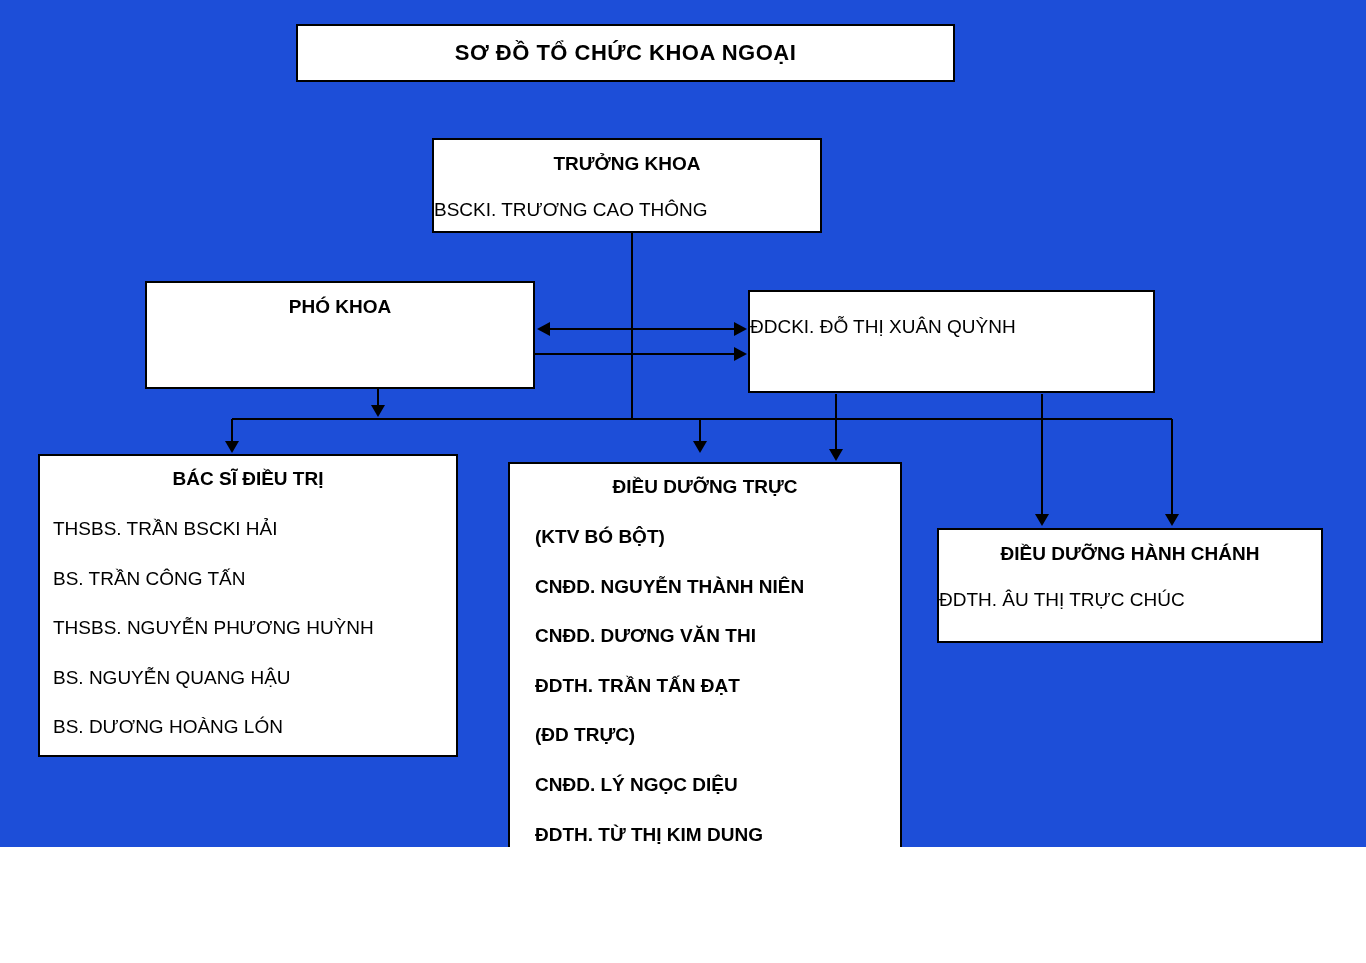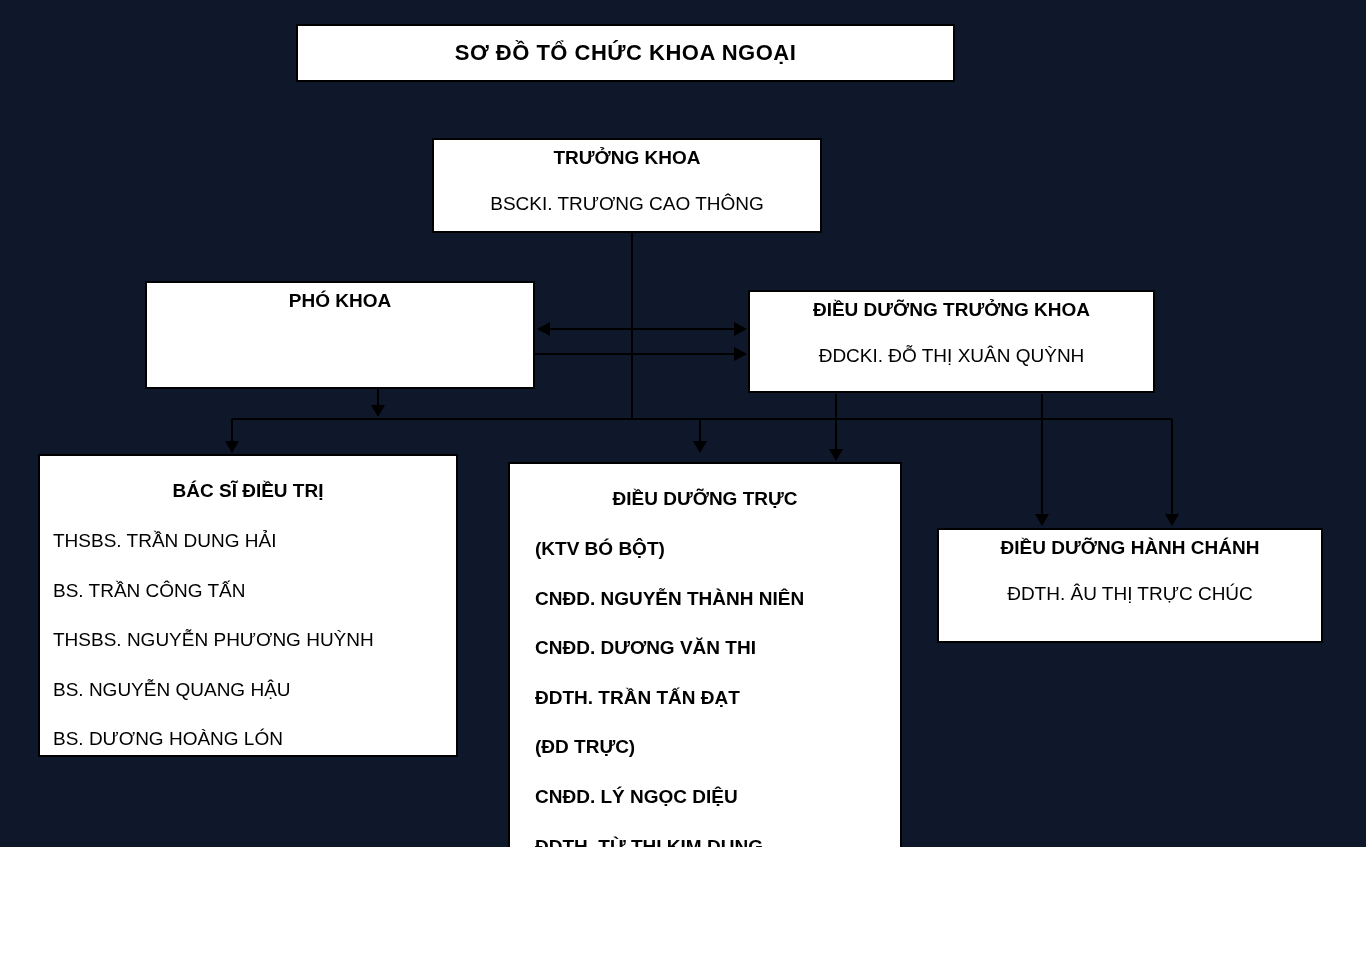--- a/index.html
+++ b/index.html
@@ -1,35 +1,35 @@
 <!DOCTYPE html>
 <html><head>
 <meta charset="utf-8">
 <style>
   html,body{margin:0;padding:0;background:#ffffff;}
   .canvas{
-    position:relative;width:1366px;height:847px;background:#0f172a;
+    position:relative;width:1366px;height:847px;background:#1d4ed8;
     font-family:"Liberation Sans","DejaVu Sans",sans-serif;color:#000;overflow:hidden;
   }
   .connectors{position:absolute;left:0;top:0;width:1366px;height:963px;pointer-events:none;}
   .box{position:absolute;border:2px solid #000;background:#fff;box-sizing:border-box;}
   .title-box{
     left:296px;top:24px;width:659px;height:58px;
     display:flex;align-items:center;justify-content:center;
     font-size:22px;font-weight:bold;letter-spacing:0.5px;
   }
-  .box-title{margin-top:7px;text-align:center;font-weight:bold;font-size:19px;line-height:22px;white-space:nowrap;}
-  .box-name{margin-top:24px;text-align:center;font-size:19px;line-height:22px;white-space:nowrap;}
+  .box-title{margin-top:13px;text-align:center;font-weight:bold;font-size:19px;line-height:22px;white-space:nowrap;}
+  .box-name{margin-top:24px;font-size:19px;line-height:22px;white-space:nowrap;}
   #truong-khoa{left:432px;top:138px;width:390px;height:95px;}
   #pho-khoa{left:145px;top:281px;width:390px;height:108px;}
   #dd-truong-khoa{left:748px;top:290px;width:407px;height:103px;}
   #bac-si-dieu-tri{left:38px;top:454px;width:420px;height:303px;}
   #dd-truc{left:508px;top:462px;width:394px;height:455px;}
   #dd-hanh-chanh{left:937px;top:528px;width:386px;height:115px;}
-  .list-node .box-title{margin-top:24px;}
+  .list-node .box-title{margin-top:12px;}
   .org-list{list-style:none;margin:14px 0 0 0;padding:0 4px 0 13px;}
   .org-list li{font-size:19px;line-height:49.6px;white-space:nowrap;}
   #dd-truc .org-list{padding-left:25px;font-weight:bold;}
   .connectors line{stroke:#000;stroke-width:2;}
   .connectors polygon{fill:#000;stroke:none;}
 </style>
 </head>
 <body>
 
 <div class="canvas">
@@ -83,28 +83,27 @@
   <div class="box" id="truong-khoa">
     <div class="box-title">TRƯỞNG KHOA</div>
     <div class="box-name">BSCKI. TRƯƠNG CAO THÔNG</div>
   </div>
 
   <div class="box" id="pho-khoa">
     <div class="box-title">PHÓ KHOA</div>
   </div>
 
   <div class="box" id="dd-truong-khoa">
-    <div class="box-title">ĐIỀU DƯỠNG TRƯỞNG KHOA</div>
     <div class="box-name">ĐDCKI. ĐỖ THỊ XUÂN QUỲNH</div>
   </div>
 
   <div class="box list-node" id="bac-si-dieu-tri">
     <div class="box-title">BÁC SĨ ĐIỀU TRỊ</div>
     <ul class="org-list">
-        <li>THSBS. TRẦN DUNG HẢI</li>
+        <li>THSBS. TRẦN BSCKI HẢI</li>
         <li>BS. TRẦN CÔNG TẤN</li>
         <li>THSBS. NGUYỄN PHƯƠNG HUỲNH</li>
         <li>BS. NGUYỄN QUANG HẬU</li>
         <li>BS. DƯƠNG HOÀNG LÓN</li>
       </ul>
   </div>
 
   <div class="box list-node" id="dd-truc">
     <div class="box-title">ĐIỀU DƯỠNG TRỰC</div>
     <ul class="org-list">

